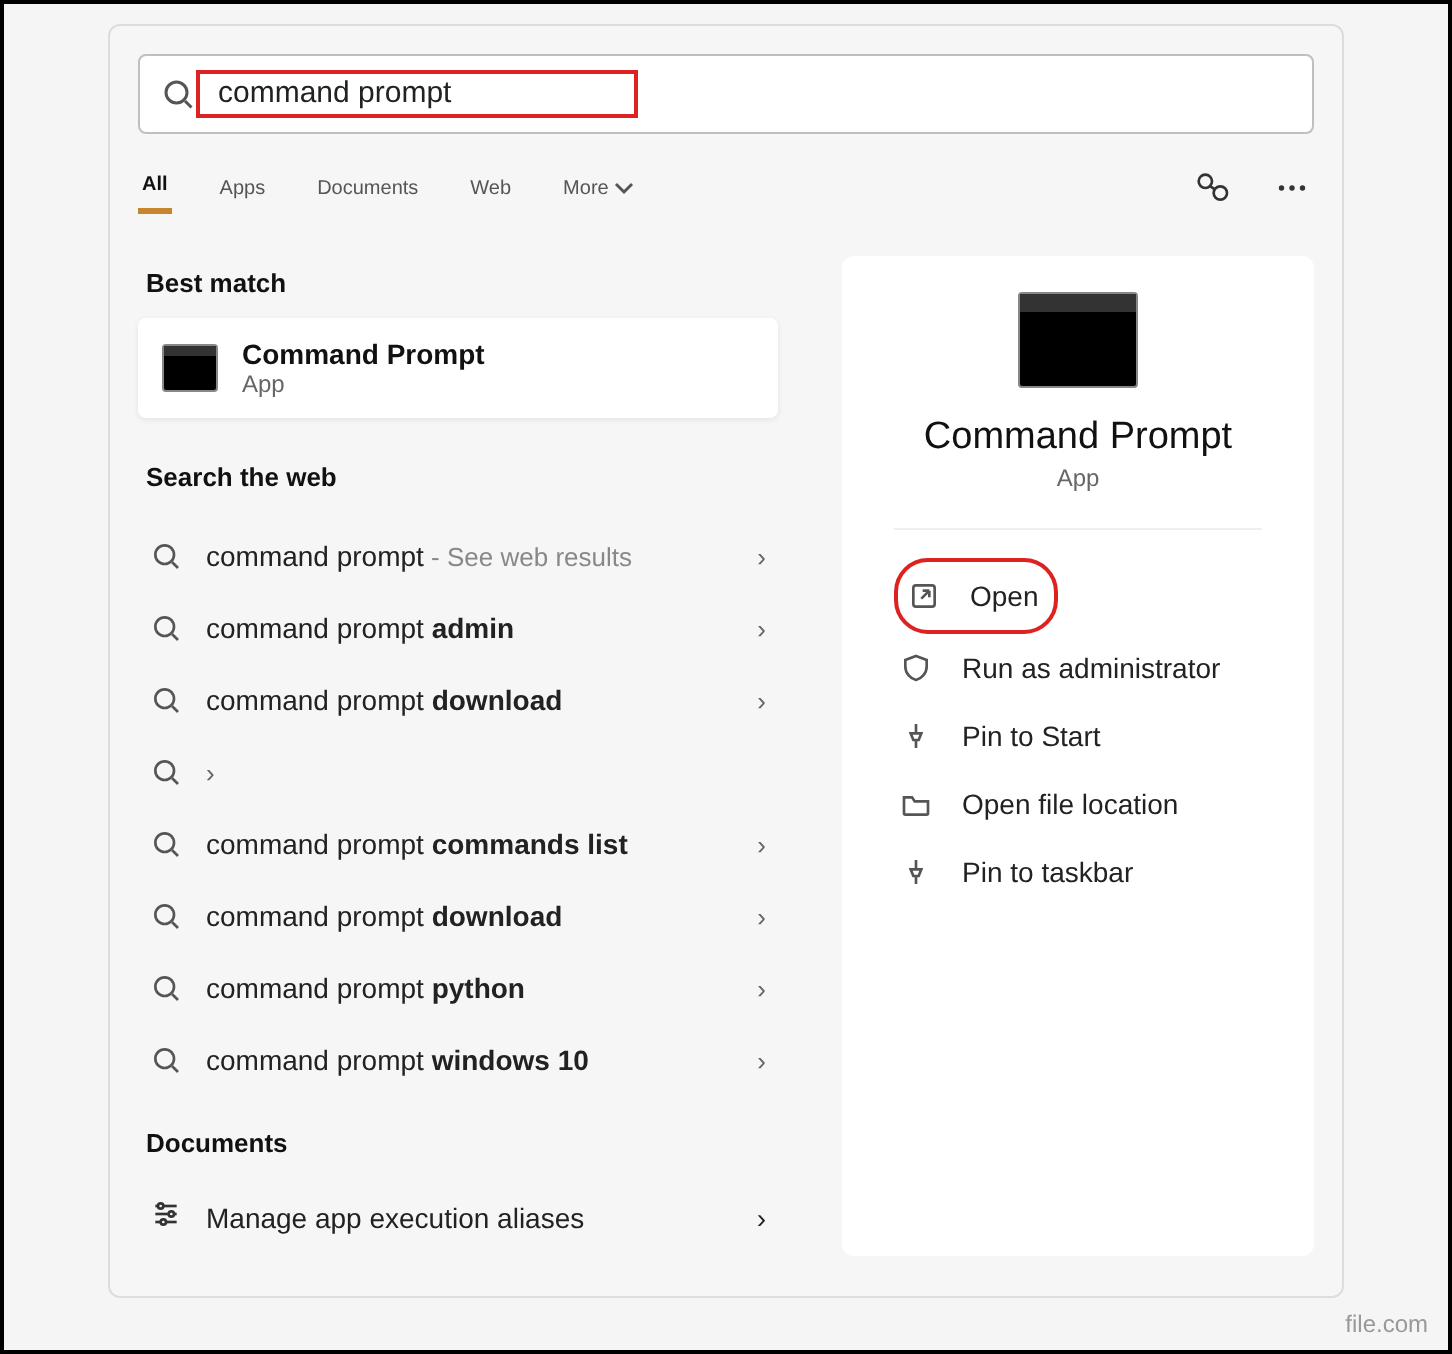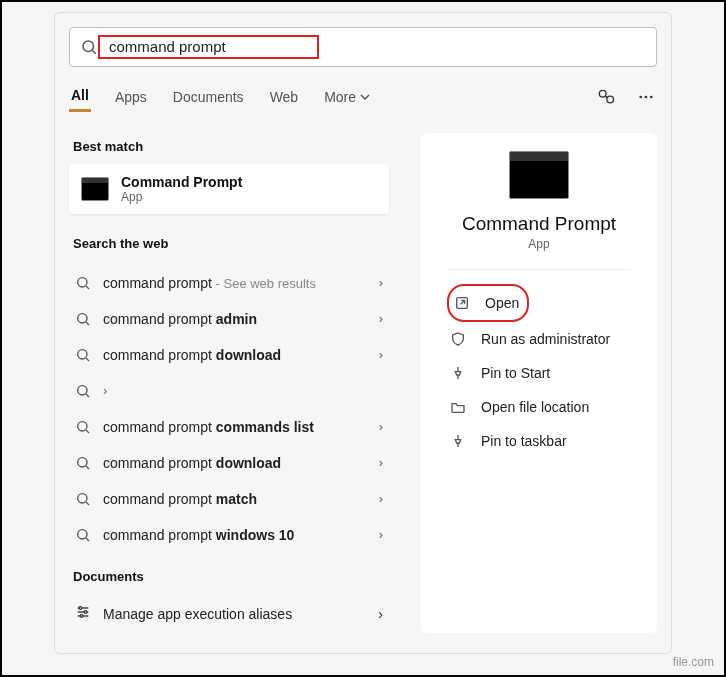--- a/index.html
+++ b/index.html
@@ -5,35 +5,35 @@
   * { box-sizing: border-box; margin: 0; padding: 0; font-family: "Segoe UI", sans-serif; }
   body { width: 726px; height: 677px; background: #f5f5f5; position: relative; border: 2px solid #000; }
   .container { width: 618px; margin: 10px auto 0; background: #f6f6f6; border: 1px solid #ddd; border-radius: 6px; padding-bottom: 20px; }
   .search-wrap { margin: 14px 14px 0; }
   .search-box { display: flex; align-items: center; background: #fff; border: 1px solid #bfbfbf; border-radius: 4px; height: 40px; padding: 0 10px; }
   .search-box svg { width: 18px; height: 18px; flex-shrink: 0; }
   .search-input { border: none; outline: none; font-size: 15px; flex: 1; padding: 0 6px; color: #222; }
   .red-outline { border: 2px solid #d22; }
   .query-wrap { padding: 1px 3px; }
   .tabs { display: flex; align-items: center; padding: 14px 14px 8px; border-bottom: 1px solid transparent; }
-  .tab { font-size: 14px; color: #555; margin-right: 22px; padding: 6px 2px; cursor: pointer; display: flex; align-items: center; }
+  .tab { font-size: 10px; color: #555; margin-right: 22px; padding: 6px 2px; cursor: pointer; display: flex; align-items: center; }
   .tab.active { color: #111; font-weight: 600; border-bottom: 3px solid #c5862f; }
   .tabs-right { margin-left: auto; display: flex; gap: 18px; align-items: center; color: #333; }
   .icon-btn { cursor: pointer; width: 22px; height: 22px; display: flex; align-items: center; justify-content: center; }
   .body { display: flex; padding: 12px 14px 0; gap: 32px; }
   .left { width: 320px; }
   .right { flex: 1; background: #fff; border-radius: 6px; padding: 18px 0 30px; }
   .section-title { font-size: 13px; font-weight: 600; color: #111; padding: 6px 4px 10px; }
   .best-match { background: #fff; border-radius: 4px; padding: 10px 12px; display: flex; align-items: center; gap: 12px; box-shadow: 0 1px 3px rgba(0,0,0,0.08); }
   .cmd-icon-sm { width: 28px; height: 24px; background: #000; border: 1px solid #888; border-radius: 2px; position: relative; }
   .cmd-icon-sm::before { content:""; position:absolute; top:0; left:0; right:0; height:5px; background:#333; }
   .best-match .title { font-size: 14px; font-weight: 600; color: #111; }
   .best-match .sub { font-size: 12px; color: #666; }
   .suggest-list { margin-top: 4px; }
-  .suggest { display: flex; padding: 10px 6px; font-size: 14px; color: #222; cursor: pointer; }
+  .suggest { display: flex; align-items: center; padding: 10px 6px; font-size: 14px; color: #222; cursor: pointer; }
   .suggest .mag { width: 16px; height: 16px; margin-right: 12px; flex-shrink:0; }
   .suggest .text { flex: 1; }
   .suggest .text b { font-weight: 600; }
   .suggest .extra { color: #888; font-size: 13px; }
   .suggest .chev { color: #666; font-size: 13px; }
   .settings-item { display: flex; align-items: center; padding: 10px 6px; font-size: 14px; color: #222; cursor: pointer; }
   .settings-item .sicon { width:16px; margin-right:12px; color:#333; font-size:14px; }
   .preview-top { display: flex; flex-direction: column; align-items: center; padding-bottom: 18px; border-bottom: 1px solid #eee; margin: 0 26px 14px; }
   .cmd-icon-lg { width: 60px; height: 48px; background: #000; border: 1px solid #888; border-radius: 2px; position: relative; }
   .cmd-icon-lg::before { content:""; position:absolute; top:0; left:0; right:0; height:9px; background:#333; }
@@ -146,21 +146,21 @@
               <line x1="21" y1="21" x2="16.65" y2="16.65"></line>
             </svg>
             <span class="text">command prompt <b>download</b><span class="extra"></span></span>
             <span class="chev">›</span>
           </div>
           <div class="suggest">
             <svg class="mag" viewBox="0 0 24 24" fill="none" stroke="#555" stroke-width="2">
               <circle cx="11" cy="11" r="7"></circle>
               <line x1="21" y1="21" x2="16.65" y2="16.65"></line>
             </svg>
-            <span class="text">command prompt <b>match</b><span class="extra"></span></span>
+            <span class="text">command prompt <b>python</b><span class="extra"></span></span>
             <span class="chev">›</span>
           </div>
           <div class="suggest">
             <svg class="mag" viewBox="0 0 24 24" fill="none" stroke="#555" stroke-width="2">
               <circle cx="11" cy="11" r="7"></circle>
               <line x1="21" y1="21" x2="16.65" y2="16.65"></line>
             </svg>
             <span class="text">command prompt <b>windows 10</b><span class="extra"></span></span>
             <span class="chev">›</span>
           </div>

